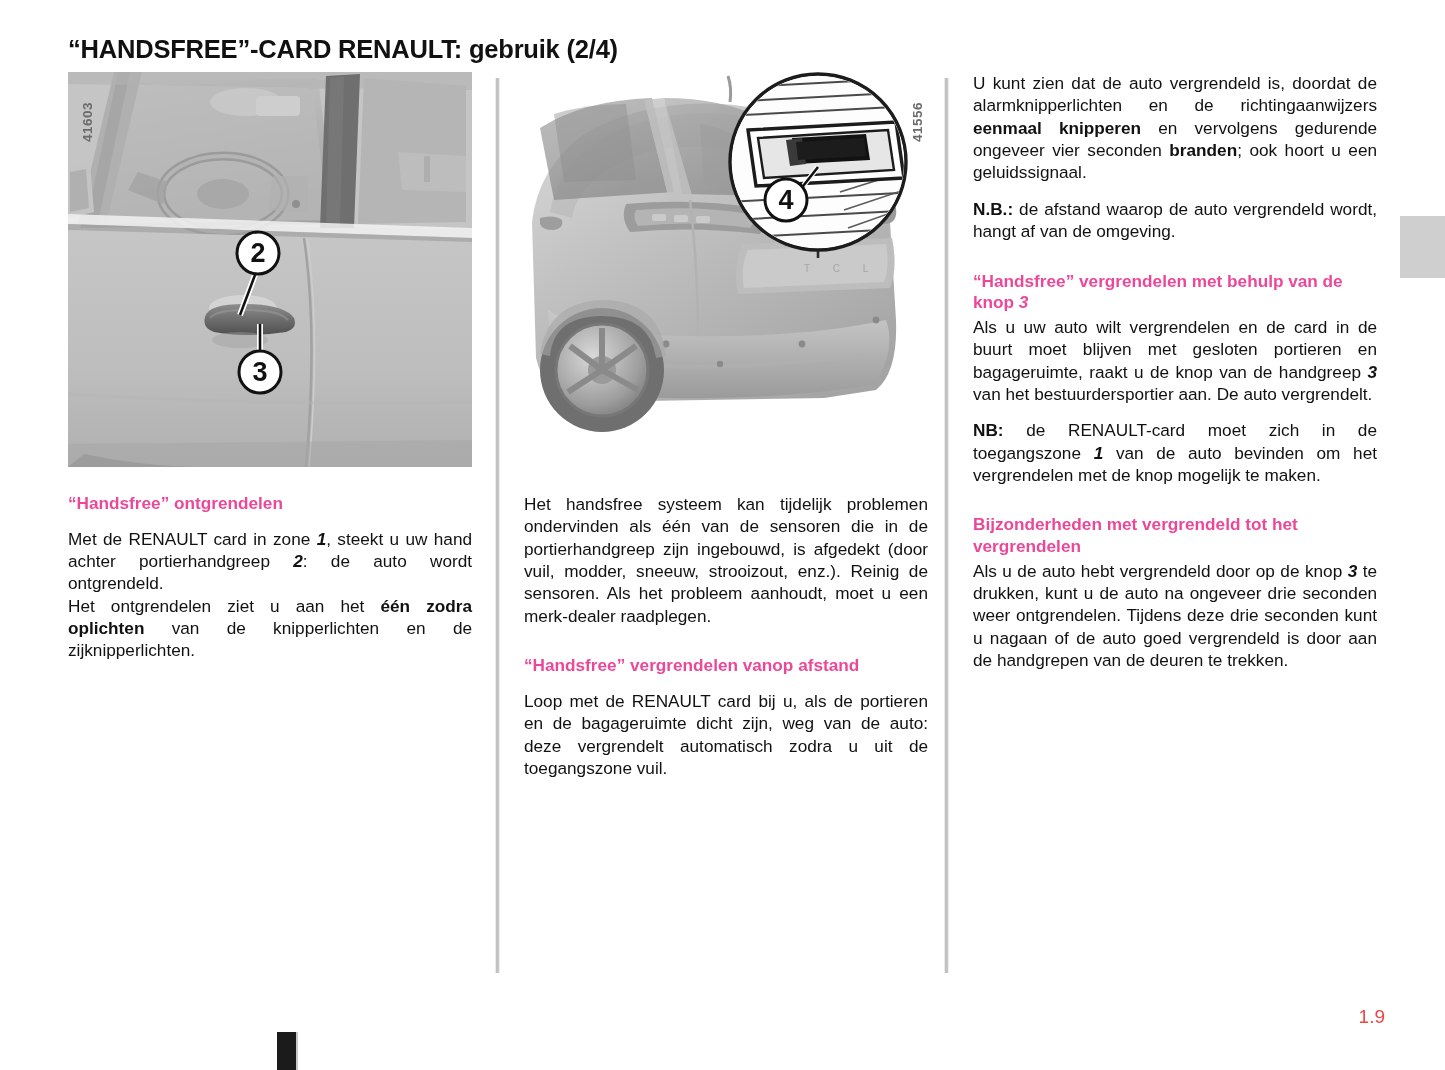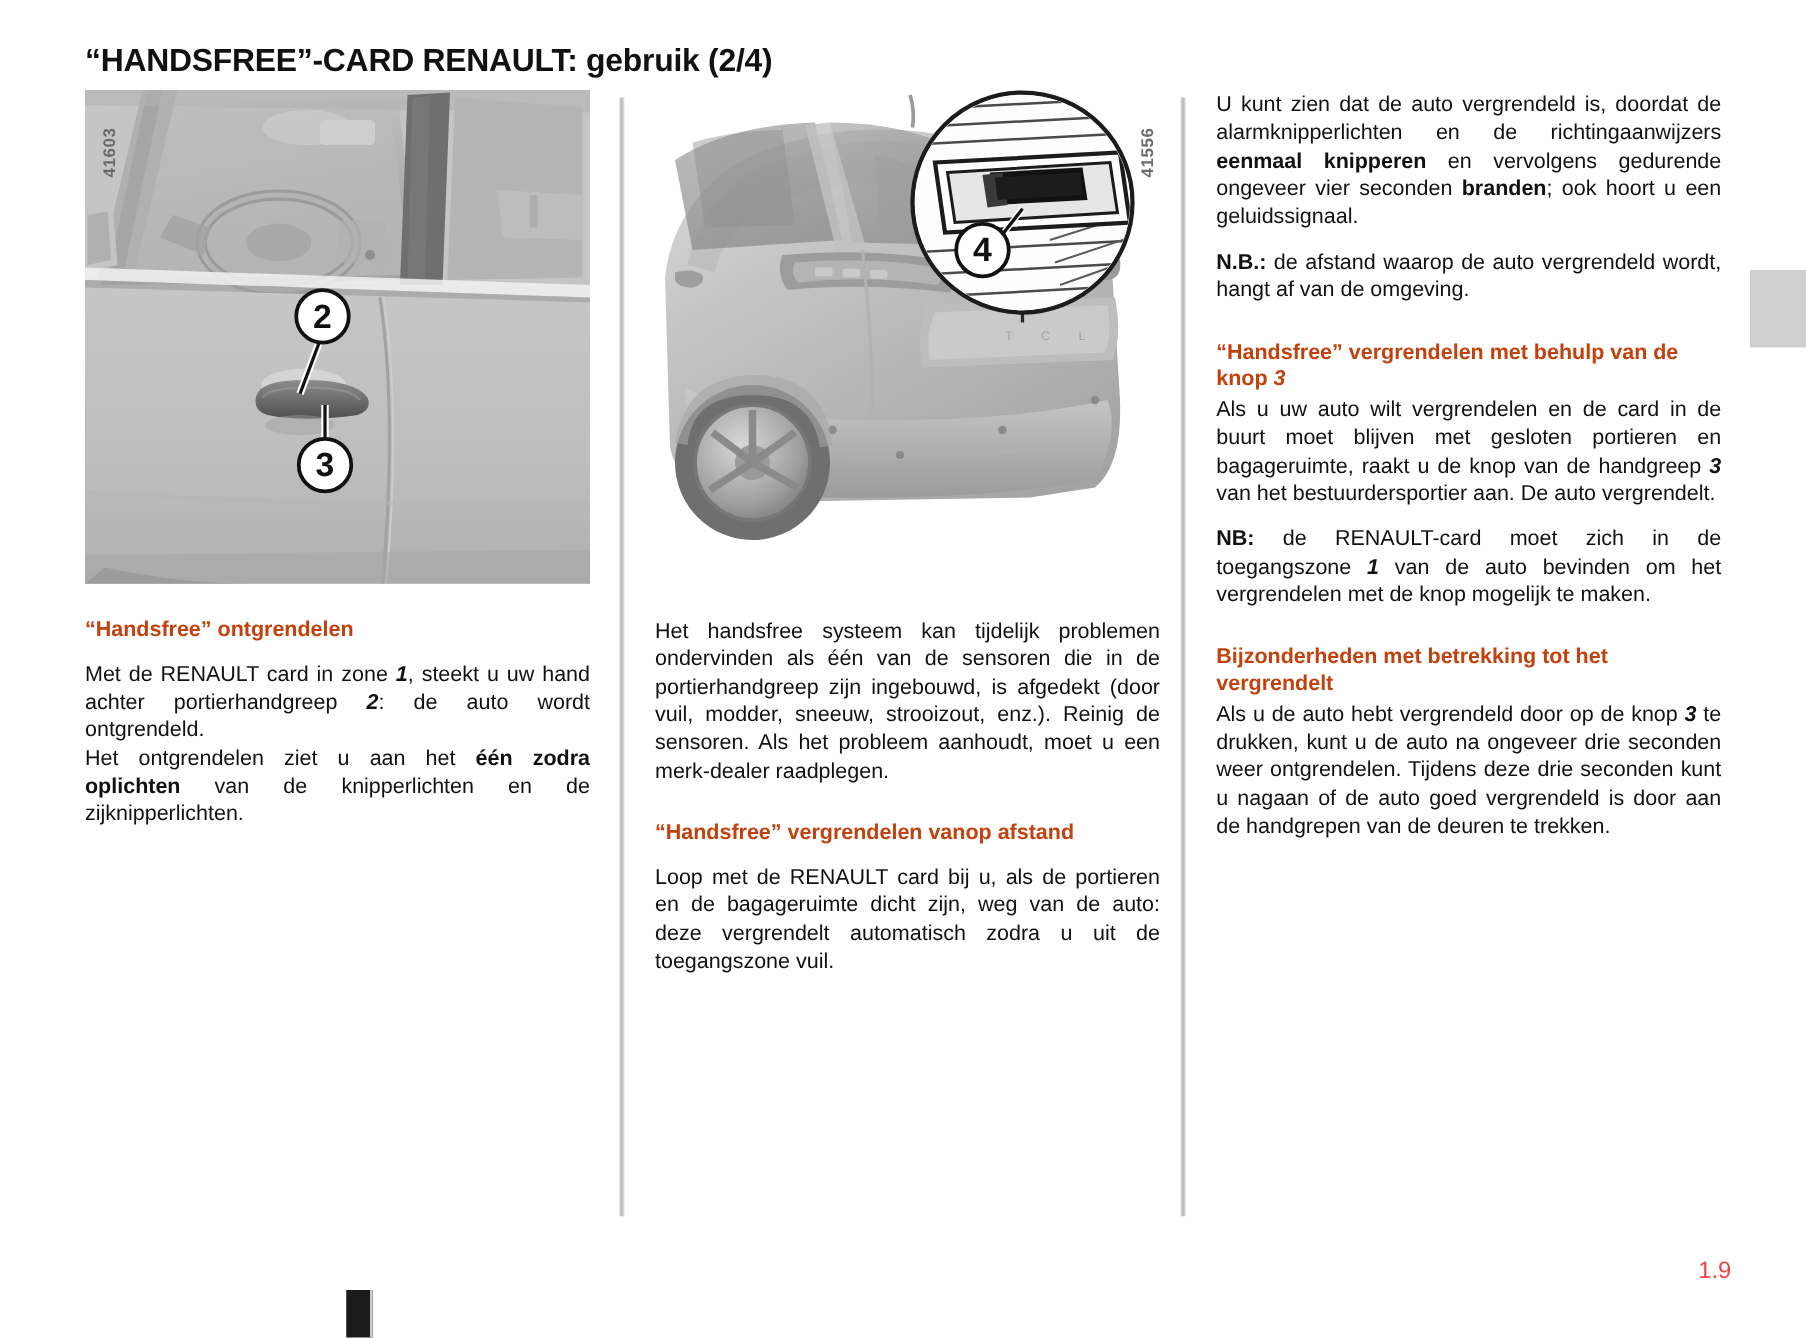--- a/index.html
+++ b/index.html
@@ -81,21 +81,21 @@
     height: 395px;
   }
 
   
   .txt-block { width: 404px; }
   .h-sub {
     font-size: 17.2px;
     font-weight: bold;
     line-height: 1.26;
     margin: 0 0 13px 0;
-    color: #c2410c;
+    color: #ec4899;
   }
   .h-sub.tight { margin-bottom: 2px; }
   p.body {
     font-size: 17.2px;
     line-height: 1.30;
     margin: 0 0 14px 0;
     text-align: justify;
     text-justify: inter-word;
     color: #111;
     hyphens: manual;
@@ -378,21 +378,21 @@
       <div class="gap-lg"></div>
 
       <h2 class="h-sub tight"><span>“Handsfree” vergrendelen met behulp van de knop </span><i>3</i></h2>
 
       <p class="body"><span>Als u uw auto wilt vergrendelen en de card in de buurt moet blijven met gesloten portieren en bagageruimte, raakt u de knop van de handgreep </span><i>3</i><span> van het bestuurdersportier aan. De auto vergrendelt.</span></p>
 
       <p class="body"><b>NB:</b><span> de RENAULT-card moet zich in de toegangszone </span><i>1</i><span> van de auto bevinden om het vergrendelen met de knop mogelijk te maken.</span></p>
 
       <div class="gap-lg"></div>
 
-      <h2 class="h-sub tight">Bijzonderheden met betrekking tot het vergrendelt</h2>
+      <h2 class="h-sub tight">Bijzonderheden met vergrendeld tot het vergrendelen</h2>
 
       <p class="body last"><span>Als u de auto hebt vergrendeld door op de knop </span><i>3</i><span> te drukken, kunt u de auto na ongeveer drie seconden weer ontgrendelen. Tijdens deze drie seconden kunt u nagaan of de auto goed vergrendeld is door aan de handgrepen van de deuren te trekken.</span></p>
     </div>
   </div>
 
   <div class="edge-tab"></div>
 
   <div class="footer-page">1.9</div>
   <div class="footer-mark"></div>
 

